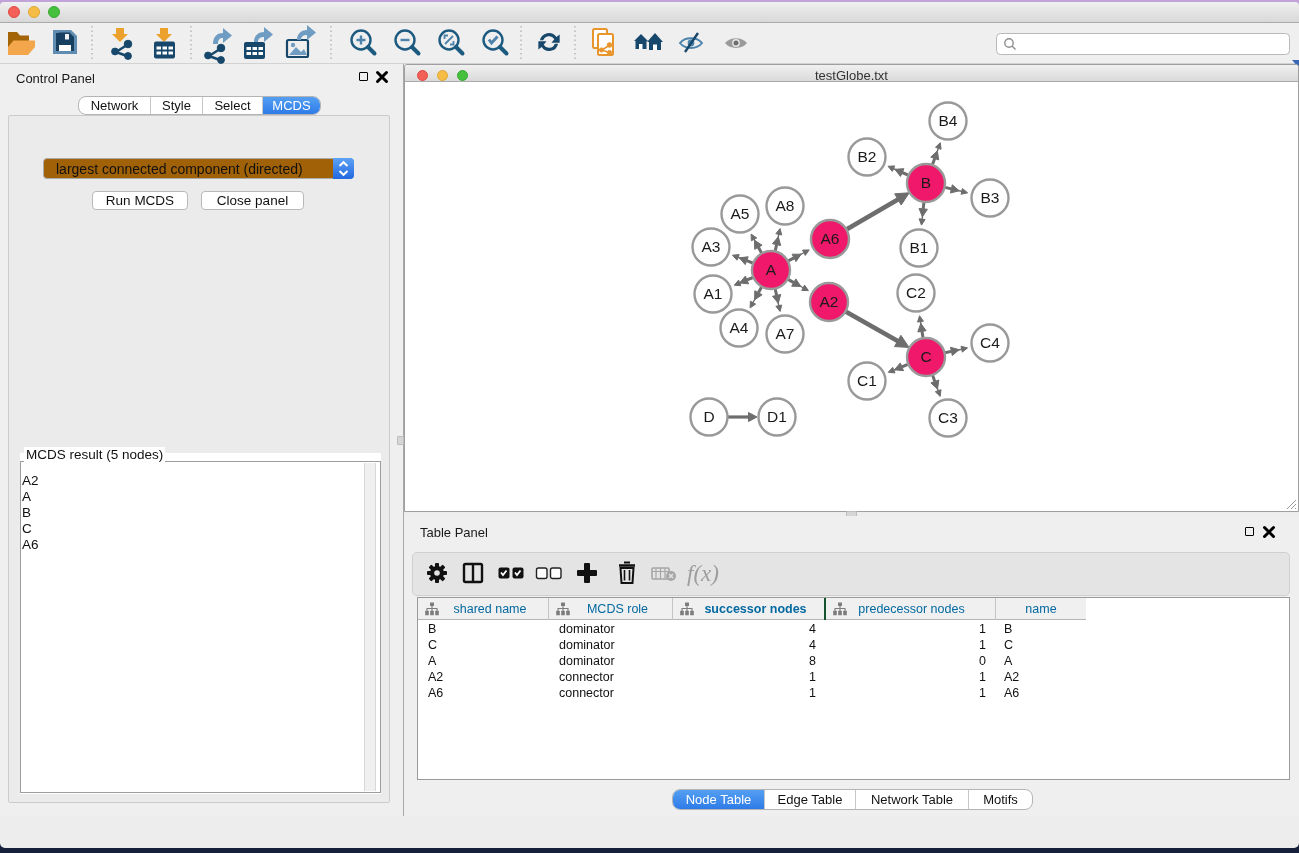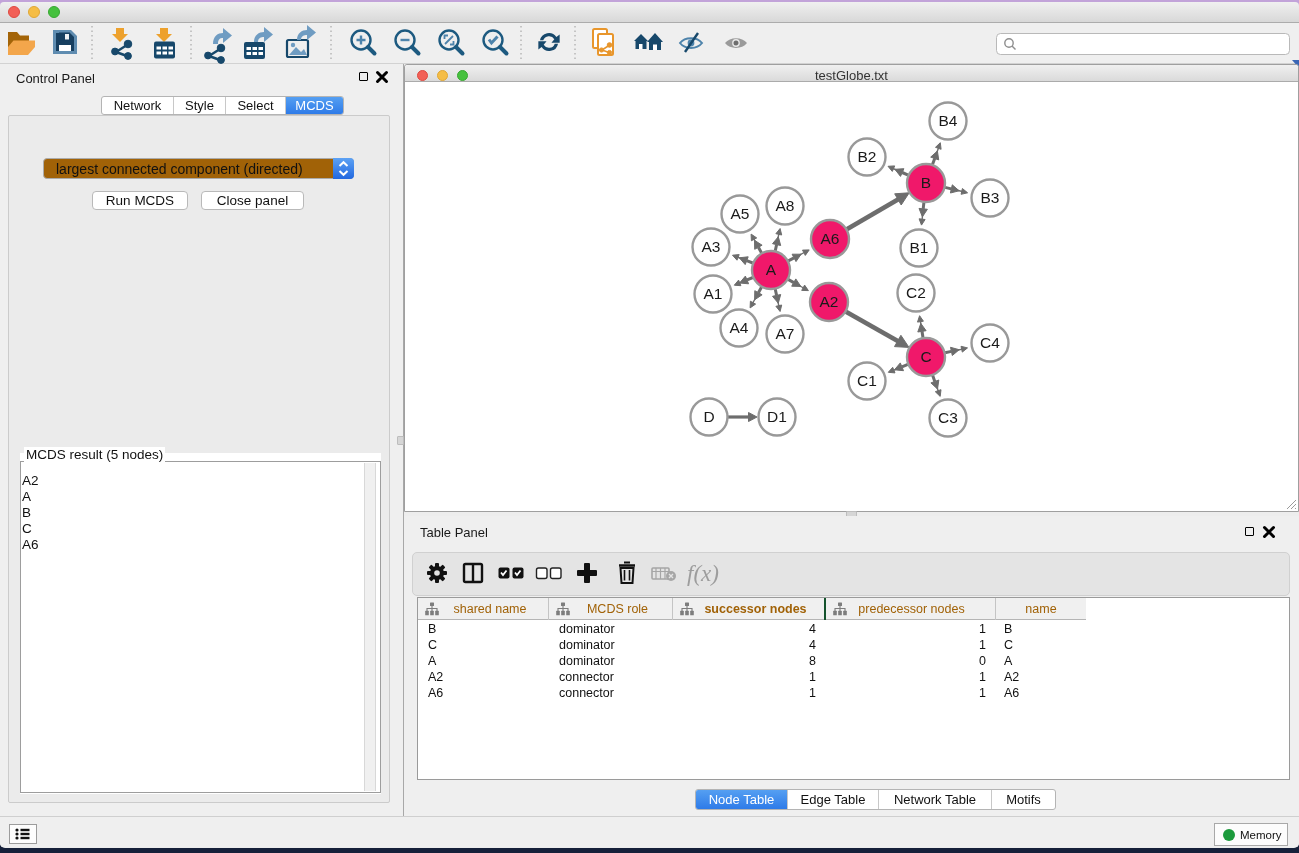--- a/index.html
+++ b/index.html
@@ -7,21 +7,21 @@
 body { position:relative; background:#16203a; }
 .abs { position:absolute; }
 .win { position:absolute; left:0; top:0; width:1299px; height:848px; background:#ededed; border-radius:0 0 5px 5px; overflow:hidden; }
 .titlebar { position:absolute; left:0; top:0; width:1299px; height:22px;
   background:linear-gradient(#f0f0f0,#d8d8d8); border-bottom:1px solid #acacac; }
 .tl { position:absolute; top:4px; width:12px; height:12px; border-radius:50%; }
 .title { position:absolute; top:4px; width:100%; text-align:center; font-size:13px; color:#3c3c3c; }
 .toolbar { position:absolute; left:0; top:23px; width:1299px; height:41px; background:#efefef; border-bottom:1px solid #d2d2d2; }
 .panelhdr { font-size:13px; color:#1a1a1a; }
 .sqbtn { position:absolute; width:9px; height:9px; border:1.5px solid #000; border-radius:1px; }
-.tabset { position:absolute; display:flex; height:19px; background:#fff; border:1px solid #b4b4b4; border-radius:3px; overflow:hidden; font-size:13px; color:#111;margin-left:23px; }
+.tabset { position:absolute; display:flex; height:19px; background:#fff; border:1px solid #b4b4b4; border-radius:8px; overflow:hidden; font-size:13px; color:#111; }
 .tabset .t { display:flex; align-items:center; justify-content:center; border-right:1px solid #c8c8c8; }
 .tabset .t:last-child { border-right:none; }
 .tabset .sel { background:linear-gradient(#559ff2,#2e7be8); color:#fff; }
 .btn { position:absolute; background:#fff; border:1px solid #b9b9b9; border-radius:4px; font-size:13.5px; color:#111;
   display:flex; align-items:center; justify-content:center; }
 </style>
 </head>
 <body>
 <div class="win">
 
@@ -402,21 +402,21 @@
     <path d="M-12,-1.5 L5,-1.5 M-8,-5 L-8,6 M-3.5,-5 L-3.5,6 M1,-5 L1,6" stroke="#a3a3a3" stroke-width="1.2"></path>
     <circle cx="7" cy="3" r="5" fill="#a3a3a3"></circle>
     <path d="M5,1 L9,5 M9,1 L5,5" stroke="#e4e4e4" stroke-width="1.4"></path>
   </g>
 
   <text x="274" y="28" font-family="Liberation Serif, serif" font-style="italic" font-size="23" fill="#9d9d9d">f(x)</text>
 </svg>
 
   </div>
   <div class="abs" style="left:13px;top:81px;width:873px;height:183px;background:#fff;border:1px solid #9a9a9a;">
-    <div class="abs" style="left:0;top:0;width:668px;height:22px;background:#f0f0f0;border-bottom:1px solid #b5b5b5;display:flex;font-size:12.5px;color:#a16207;align-items:center;">
+    <div class="abs" style="left:0;top:0;width:668px;height:22px;background:#f0f0f0;border-bottom:1px solid #b5b5b5;display:flex;font-size:12.5px;color:#0369a1;align-items:center;">
       <div style="position:relative;width:131px;border-right:1px solid #c4c4c4;text-align:center;line-height:22px;"><svg style="position:absolute;left:7px;top:4px;" width="14" height="14" viewBox="0 0 14 14" fill="#7d7d7d">
               <rect x="5" y="0.5" width="4" height="3.6" rx="0.5"></rect>
               <path d="M7,4 L7,6.5 M2,9 L2,6.5 L12,6.5 L12,9 M7,6.5 L7,9" stroke="#7d7d7d" stroke-width="1.1" fill="none"></path>
               <rect x="0.2" y="8.7" width="3.6" height="4.6" rx="0.5"></rect>
               <rect x="5.2" y="8.7" width="3.6" height="4.6" rx="0.5"></rect>
               <rect x="10.2" y="8.7" width="3.6" height="4.6" rx="0.5"></rect>
             </svg><span style="margin-left:14px;">shared name</span></div>
       <div style="position:relative;width:124px;border-right:1px solid #c4c4c4;text-align:center;line-height:22px;"><svg style="position:absolute;left:7px;top:4px;" width="14" height="14" viewBox="0 0 14 14" fill="#7d7d7d">
               <rect x="5" y="0.5" width="4" height="3.6" rx="0.5"></rect>
               <path d="M7,4 L7,6.5 M2,9 L2,6.5 L12,6.5 L12,9 M7,6.5 L7,9" stroke="#7d7d7d" stroke-width="1.1" fill="none"></path>
@@ -479,31 +479,13 @@
     </div>
   </div>
   <div class="tabset" style="left:268px;top:273px;height:21px;font-size:13px;">
     <div class="t sel" style="width:92px;">Node Table</div>
     <div class="t" style="width:91px;">Edge Table</div>
     <div class="t" style="width:113px;">Network Table</div>
     <div class="t" style="width:63px;">Motifs</div>
   </div>
 </div>
 
-  <div class="abs" style="left:0;top:816px;width:1299px;height:31px;background:#efefef;border-top:1px solid #cfcfcf;">
-    <div class="abs" style="left:9px;top:7px;width:28px;height:20px;background:#fdfdfd;border:1px solid #9c9c9c;">
-      <svg width="26" height="18" viewBox="0 0 26 18">
-          <g fill="#111">
-            <circle cx="7" cy="5" r="1.6"></circle>
-            <circle cx="7" cy="9" r="1.6"></circle>
-            <circle cx="7" cy="13" r="1.6"></circle>
-            <rect x="10.5" y="3.8" width="9" height="2.4"></rect>
-            <rect x="10.5" y="7.8" width="9" height="2.4"></rect>
-            <rect x="10.5" y="11.8" width="9" height="2.4"></rect>
-          </g>
-        </svg>
-    </div>
-    <div class="abs" style="right:11px;top:6px;width:74px;height:23px;background:#fcfcfc;border:1px solid #a8a8a8;display:flex;align-items:center;">
-      <span style="display:inline-block;width:12px;height:12px;border-radius:50%;background:#1b9a3c;margin-left:8px;"></span>
-      <span style="font-size:11.5px;color:#111;margin-left:5px;">Memory</span>
-    </div>
-  </div>
 </div>
 
 </body></html>

